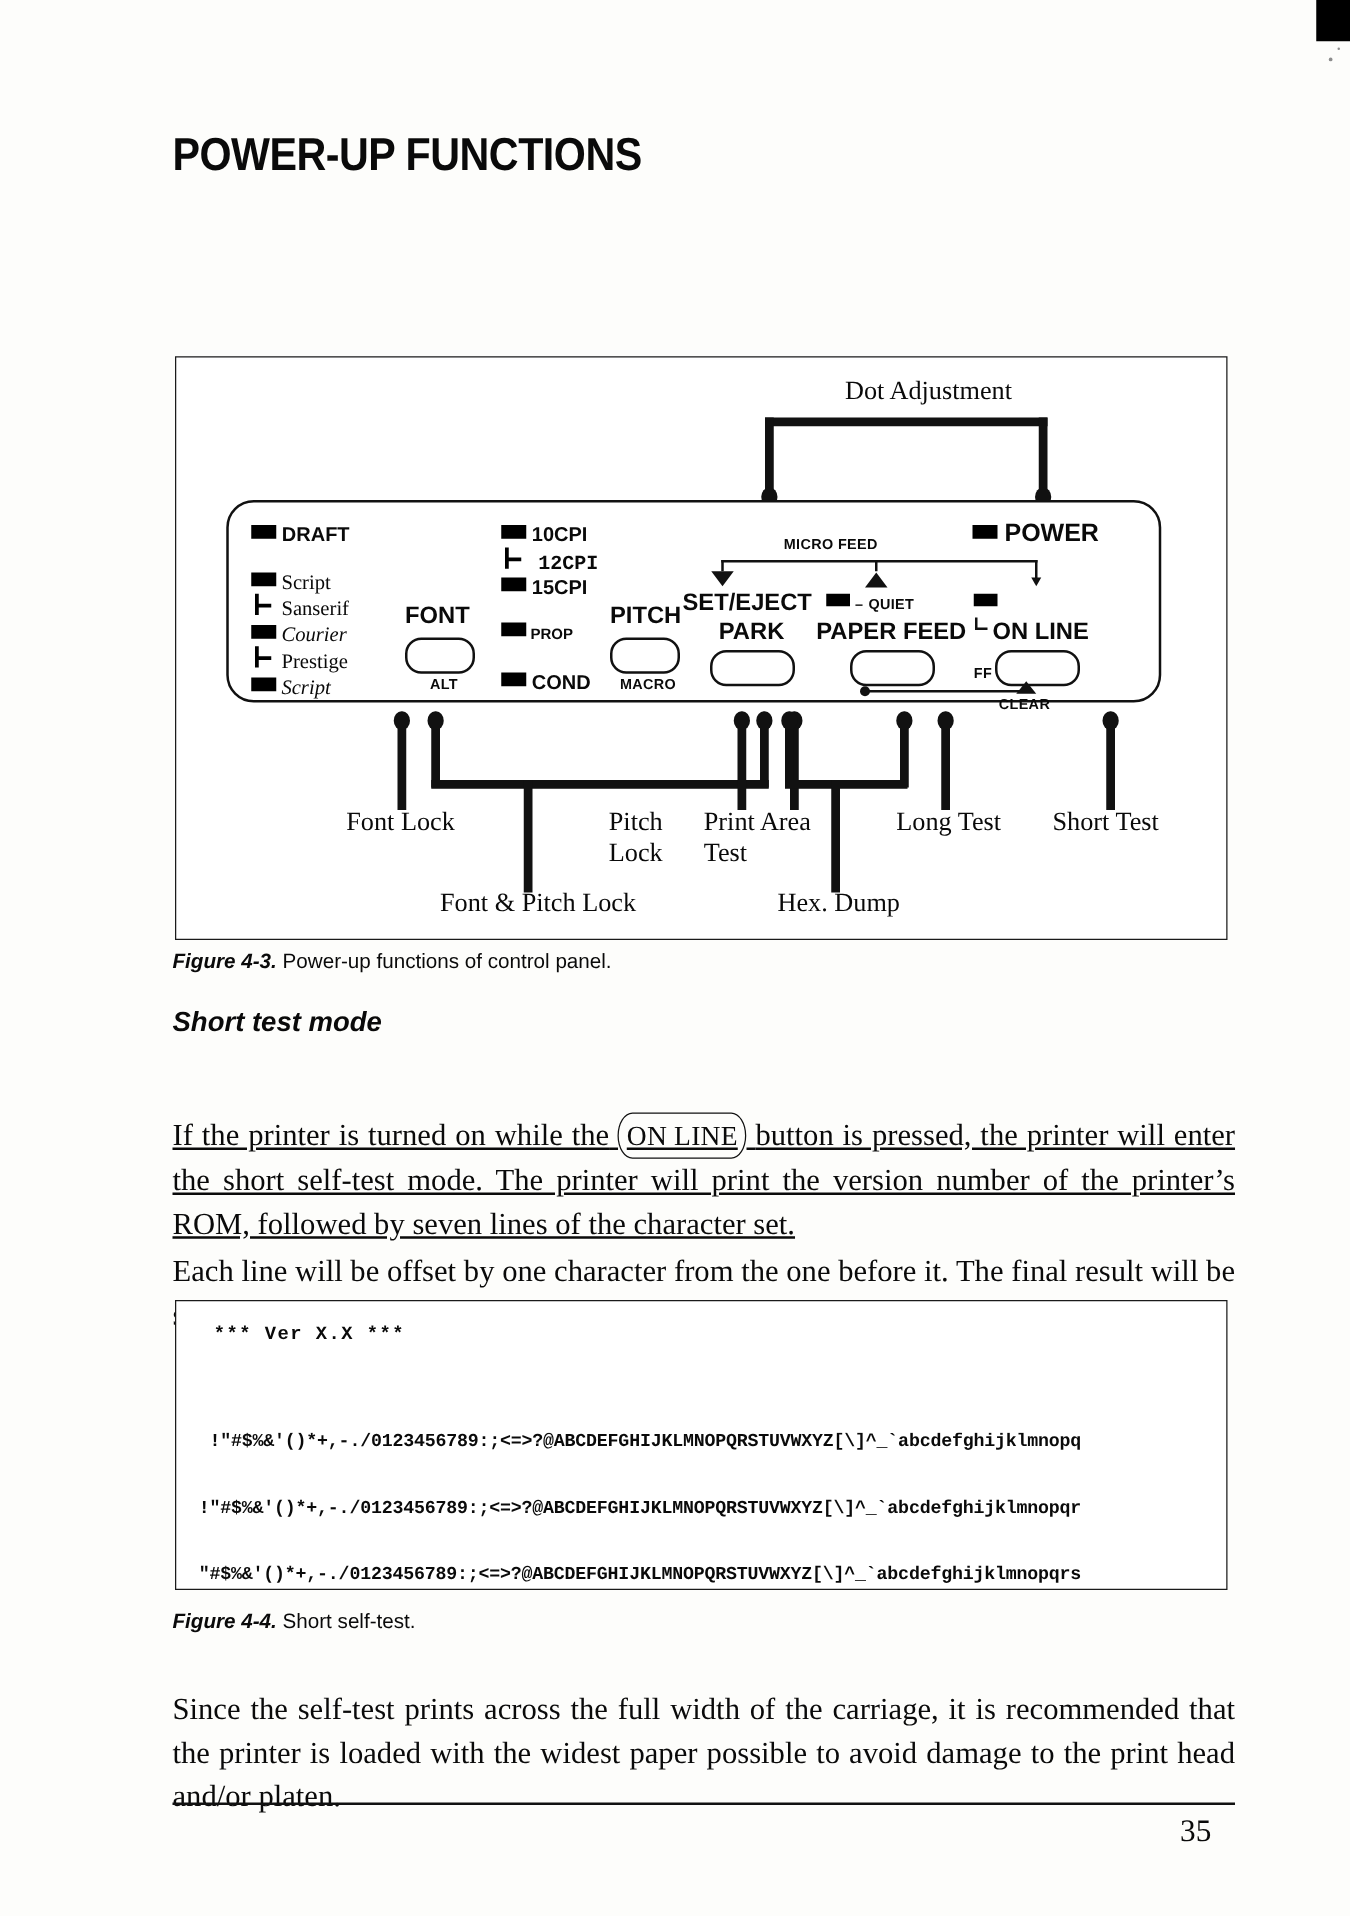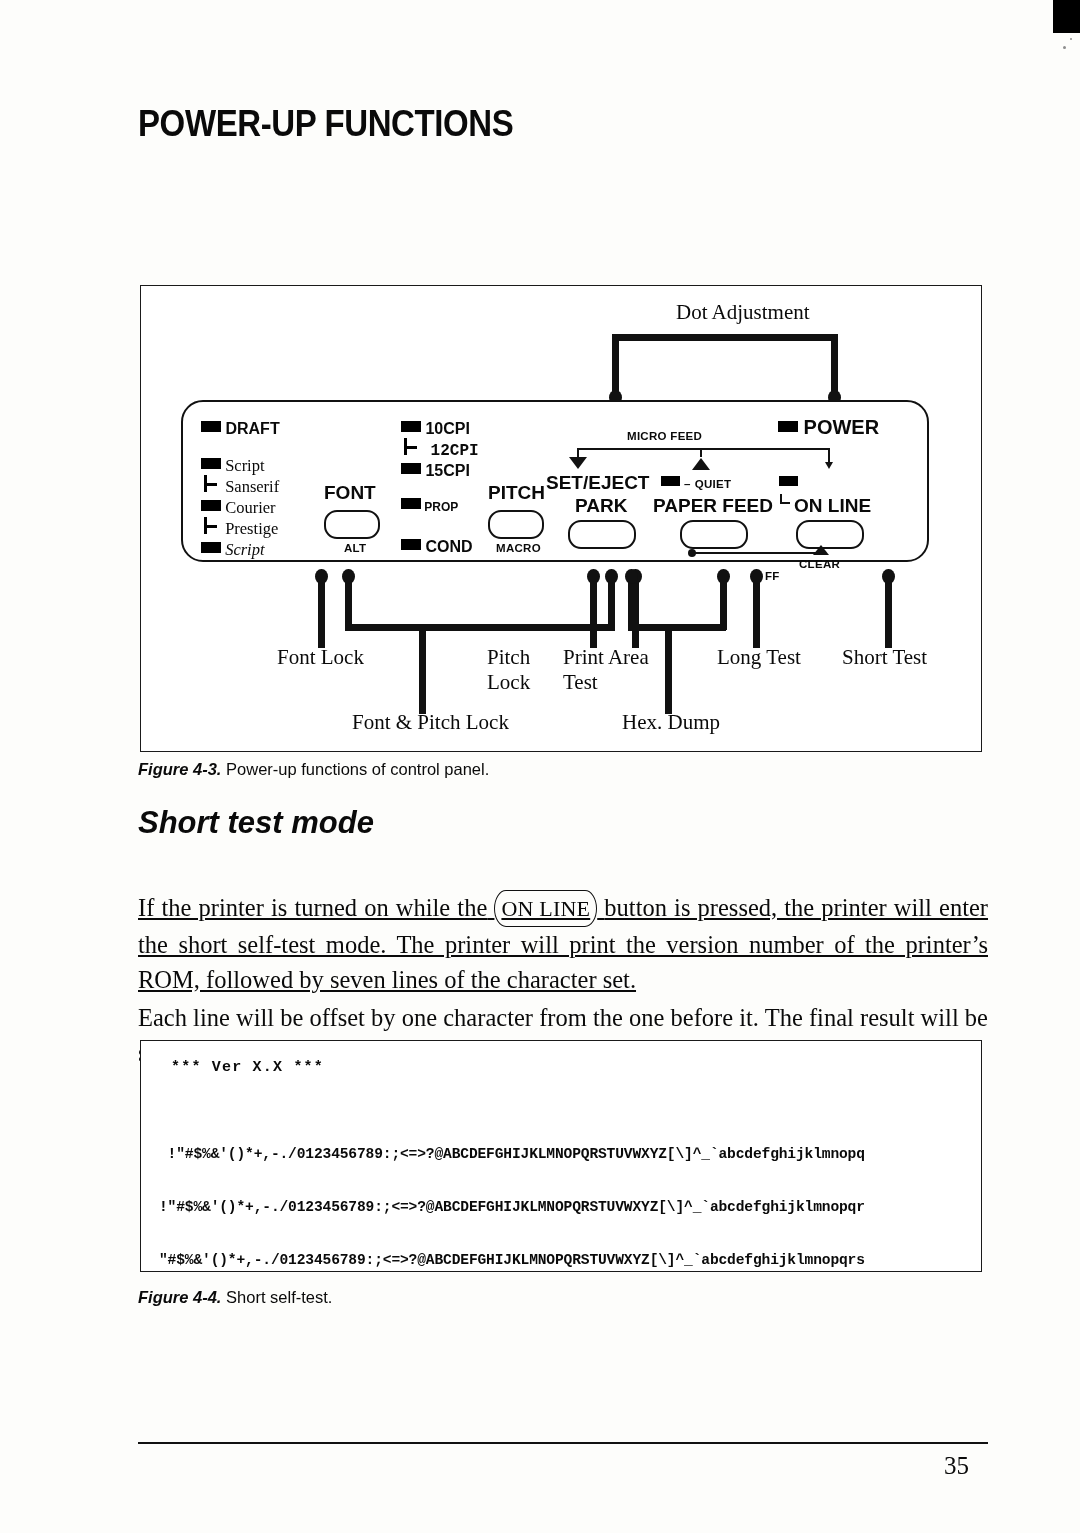--- a/index.html
+++ b/index.html
@@ -85,21 +85,21 @@
   .callout { position:absolute; font-size:21px; line-height:25px; white-space:nowrap; }
 
   .figcap {
     position:absolute; font-family:"Liberation Sans", sans-serif; font-size:16.5px;
   }
   .figcap b { font-style:italic; }
 
   h2.sub {
     position:absolute; left:138px; margin:0;
     font-family:"Liberation Sans", sans-serif;
-    font-weight:bold; font-style:italic; font-size:31px;
+    font-weight:bold; font-style:italic; font-size:22px;
   }
 
   .onlinebtn {
     display:inline-block; border:1.6px solid #111; border-radius:12px/50%;
     padding:0 6px; font-size:22px; letter-spacing:0.2px;
     text-decoration:underline; text-underline-offset:2px;
   }
 
   
   .fig4 {
@@ -160,21 +160,21 @@
     </div>
 
     <div class="plabel mono-panel" style="left:18px;top:54px;">
       <span class="led"></span>
       <span>Script</span>
     </div>
     <div class="plabel mono-panel" style="left:18px;top:75px;text-align:center;">
       <span class="brk"></span>
       <span>Sanserif</span>
     </div>
-    <div class="plabel mono-panel" style="left:18px;top:96px;">
+    <div class="plabel mono-panel" style="left:18px;top:96px;font-style:italic;">
       <span class="led"></span>
       <span>Courier</span>
     </div>
     <div class="plabel mono-panel" style="left:18px;top:117px;">
       <span class="brk"></span>
       <span>Prestige</span>
     </div>
     <div class="plabel mono-panel" style="left:18px;top:138px;font-style:italic;">
       <span class="led" style="font-style:normal;"></span>
       <span>Script</span>
@@ -236,21 +236,21 @@
     <div class="btn-oval" style="left:497px;top:118px;width:64px;"></div>
 
     <div class="plabel" style="left:596px;top:72px;">
       <span class="led sm"></span>
     </div>
     <div style="position:absolute;left:597px;top:92px;width:2.4px;height:10px;background:#111;"></div>
     <div style="position:absolute;left:597px;top:100px;width:10px;height:2.4px;background:#111;"></div>
     <div class="grp-title" style="left:611px;top:93px;">ON LINE</div>
     <div class="btn-oval" style="left:613px;top:118px;width:64px;"></div>
 
-    <div class="tiny-lbl" style="left:582px;top:131px;margin-top:37px;">FF</div>
+    <div class="tiny-lbl" style="left:596px;top:131px;">FF</div>
     <div style="position:absolute;left:508px;top:150px;width:131px;height:2.4px;background:#111;"></div>
     <div style="position:absolute;left:505px;top:147px;width:8px;height:8px;border-radius:50%;background:#111;"></div>
     <div style="position:absolute;left:630px;top:143px;width:0;height:0;border-left:8px solid transparent;border-right:8px solid transparent;border-bottom:10px solid #111;"></div>
     <div class="tiny-lbl" style="left:616px;top:156px;">CLEAR</div>
   </div>
 
   <div class="stem" style="left:318px;top:578px;height:70px;">
       <span class="knob"></span>
     </div>
 
@@ -320,17 +320,18 @@
       
       
     </div>
   </div>
 
   <div class="figcap" style="left:138px;top:1288px;">
     <b style="font-style:italic;">Figure 4-4.</b>
     <span>Short self-test.</span>
   </div>
 
+  <p class="body-p" style="left:138px;top:1325px;width:850px;">Since the self-test prints across the full width of the carriage, it is recommended that the printer is loaded with the widest paper possible to avoid damage to the print head and/or platen.</p>
 
   <div class="rule" style="left:138px;top:1442px;width:850px;height:2.2px;"></div>
   <div class="pageno" style="left:944px;top:1452px;">35</div>
 
 </div>
 
 </body></html>

